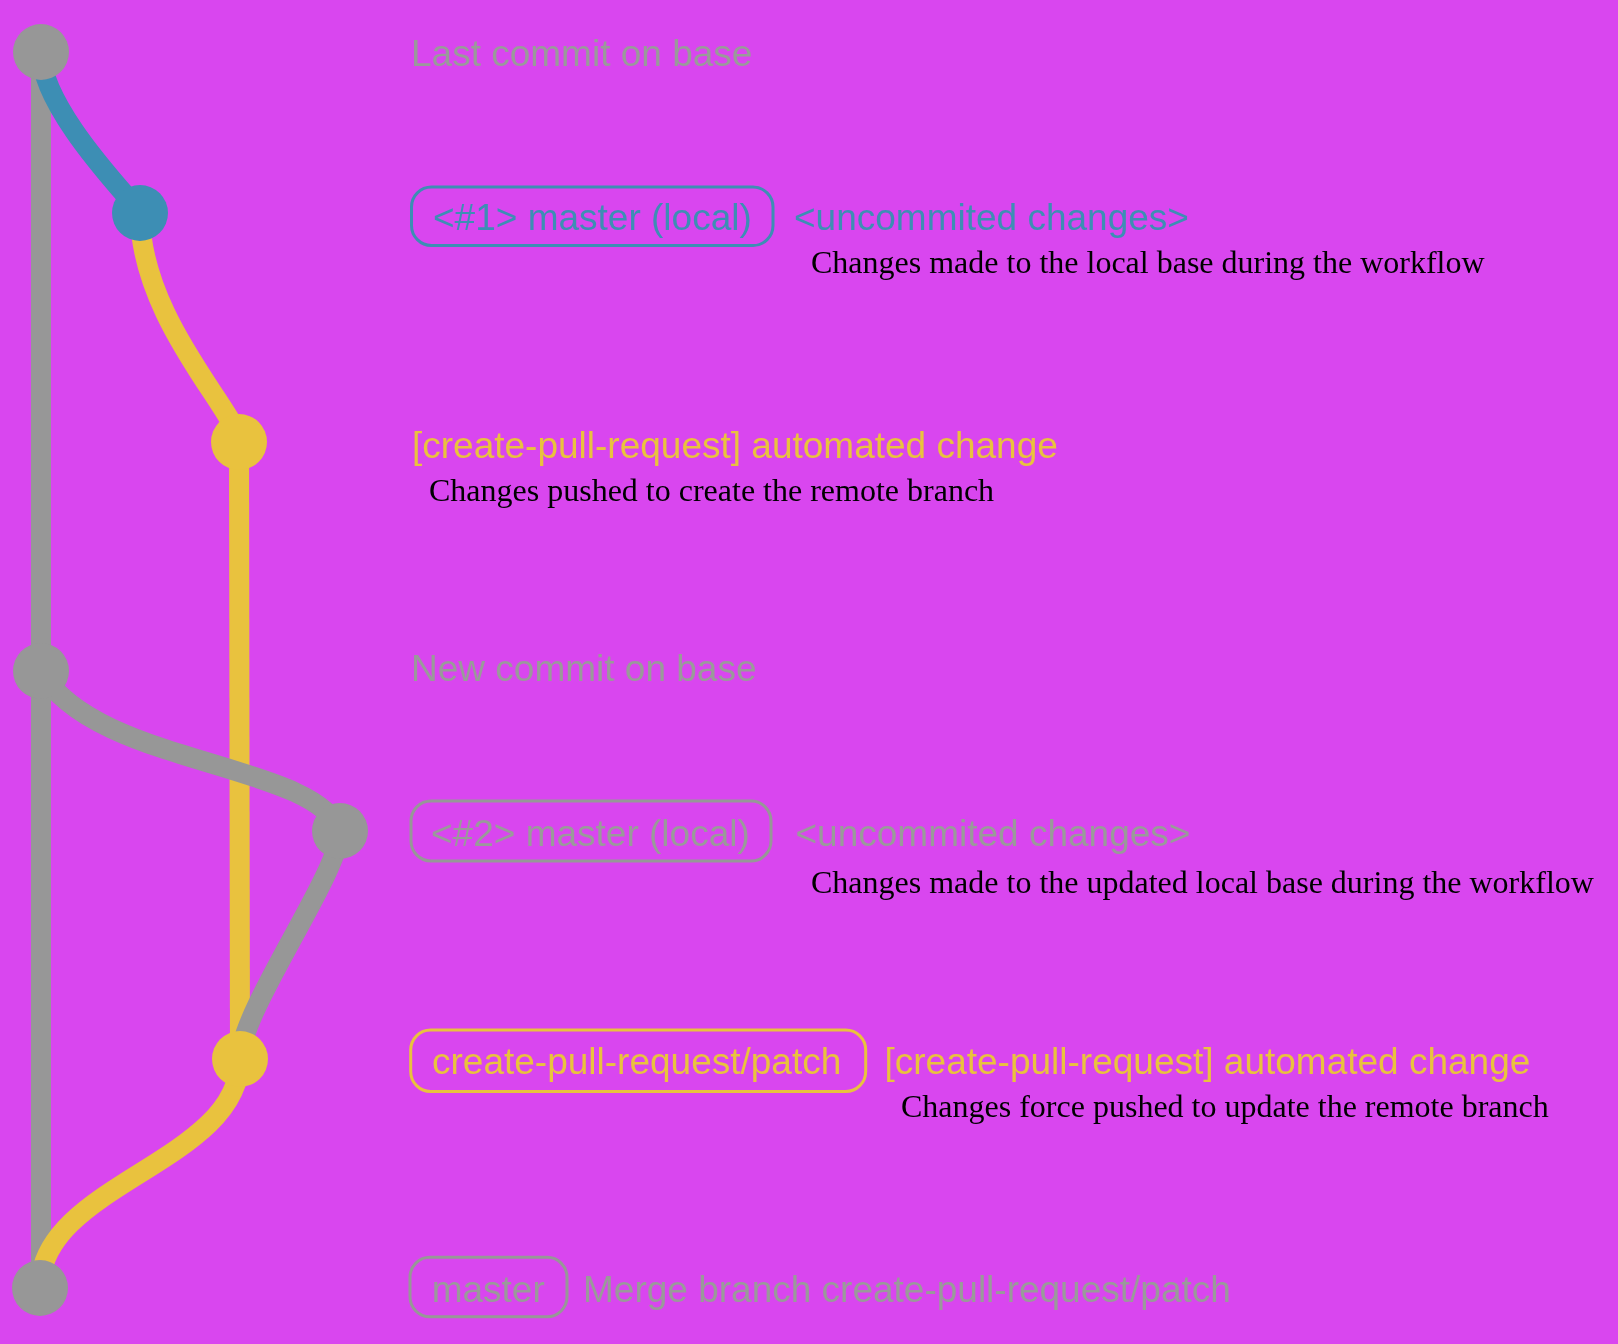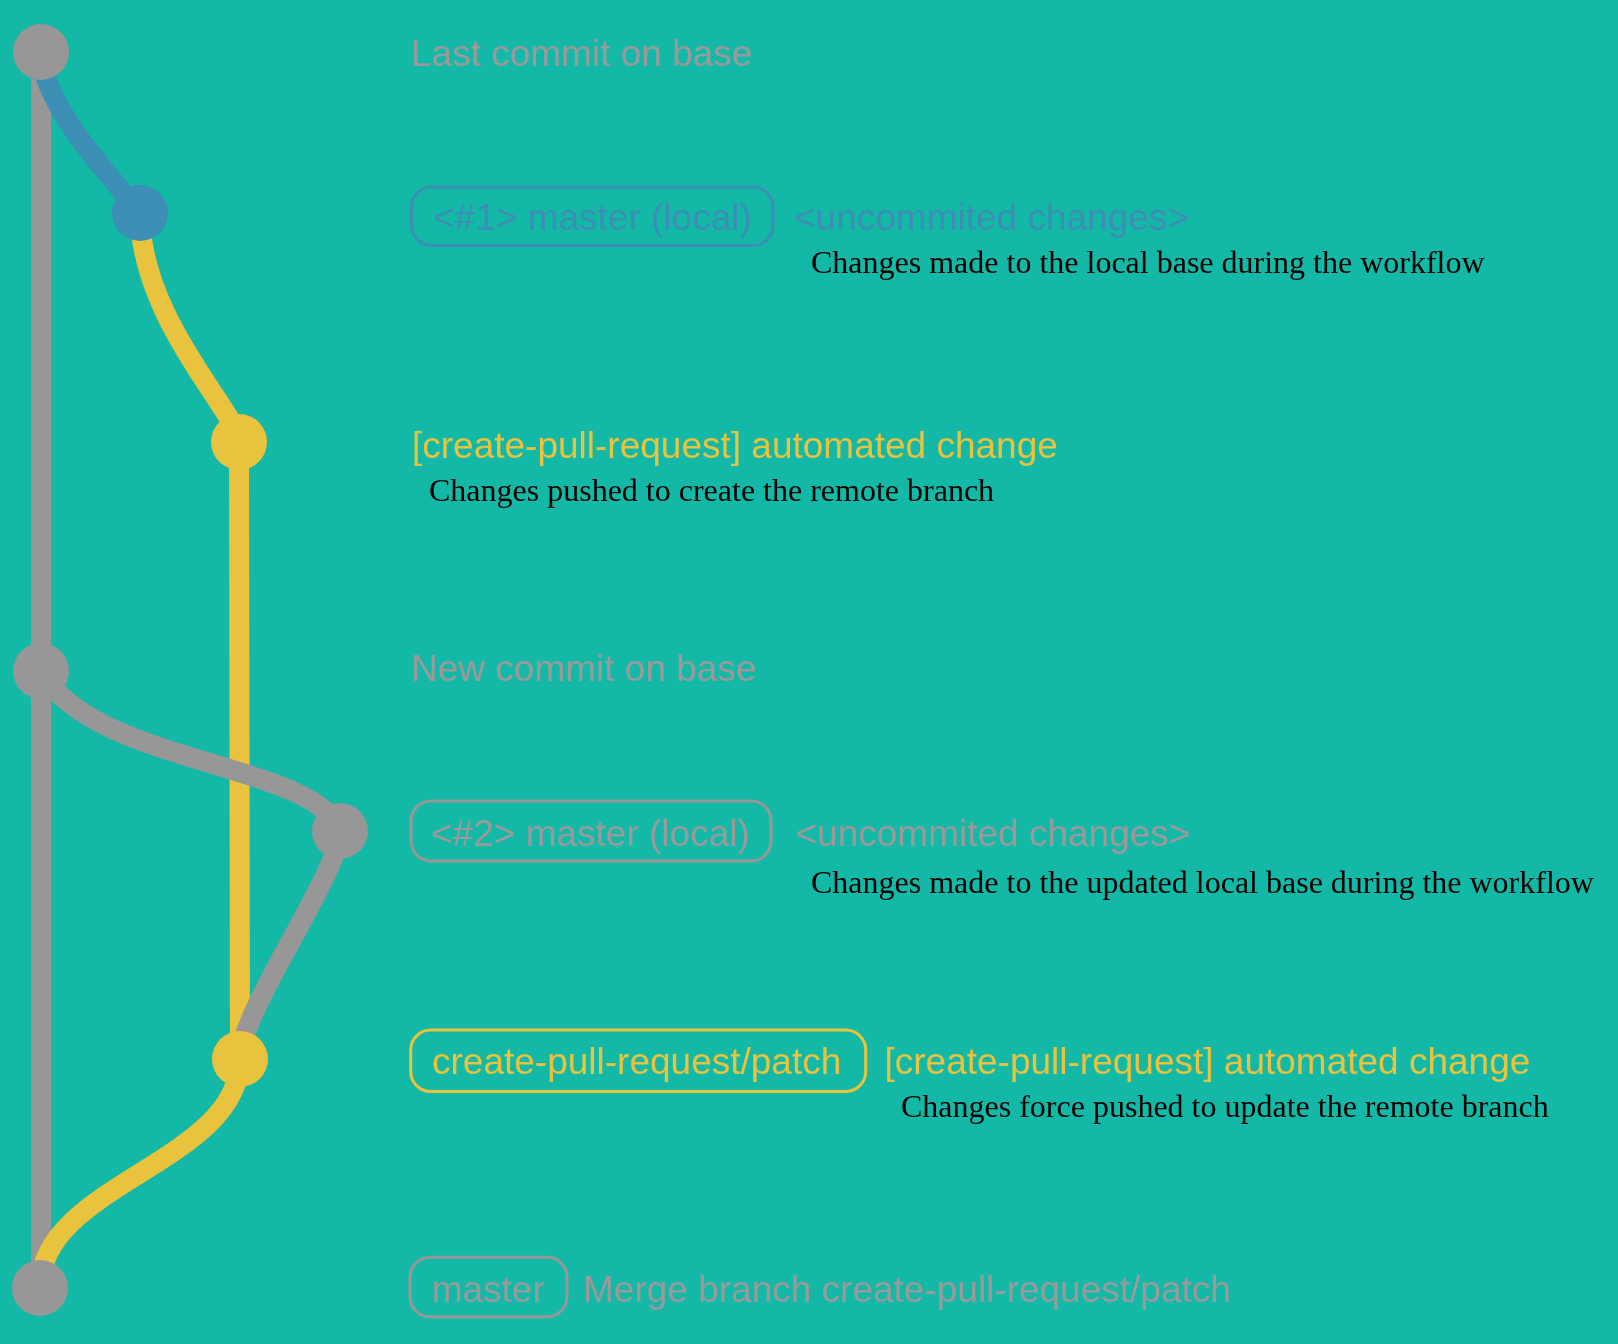--- a/index.html
+++ b/index.html
@@ -1,16 +1,16 @@
 <!DOCTYPE html>
 <html><head>
 <meta charset="utf-8">
 <style>
   html,body{margin:0;padding:0;background:#ffffff;}
-  #stage{position:relative;width:1618px;height:1344px;overflow:hidden;background:#14b8a6;}
+  #stage{position:relative;width:1618px;height:1344px;overflow:hidden;background:#d946ef;}
   svg{display:block;}
   text{font-family:"Liberation Sans",sans-serif;}
   .serif{font-family:"Liberation Serif",serif;fill:#000000;font-size:32px;}
   .sans{font-size:37px;}
 </style>
 </head>
 <body>
 <div id="stage">
 <svg width="1618" height="1344" viewBox="0 0 1618 1344" xmlns="http://www.w3.org/2000/svg">
 

